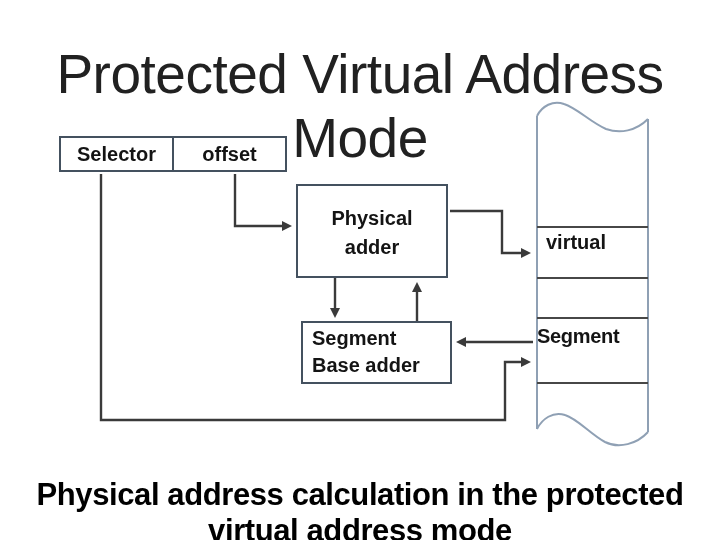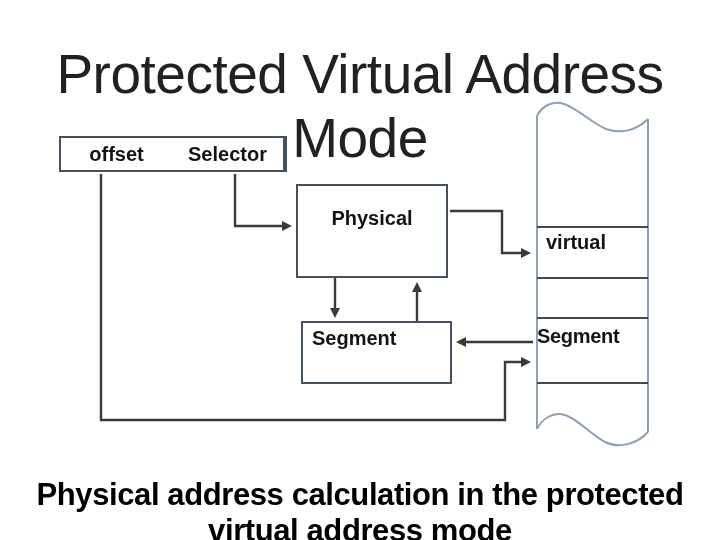--- a/index.html
+++ b/index.html
@@ -41,30 +41,32 @@
   .conn-head{fill:var(--connector);stroke:none;}
   .strip-edge{stroke:var(--strip-outline);stroke-width:2;fill:none;}
   .strip-cell{stroke:var(--cell-line);stroke-width:2;fill:none;}
 </style>
 </head>
 <body style="--box-border: #44515f; --strip-outline: #8fa0b4; --cell-line: #474747; --connector: #3a3a3a; --text: #141414;">
 
 <div class="slide-title">Protected Virtual Address Mode</div>
 
 <div class="dbox register">
+  <div class="cell first">Selector</div>
   <div class="cell">offset</div>
-  <div class="cell first">Selector</div>
 </div>
 
 <div class="dbox phys-adder">
   <span>Physical</span>
+  <span>adder</span>
 </div>
 
 <div class="dbox seg-adder">
   <span>Segment</span>
+  <span>Base adder</span>
 </div>
 
 <div class="strip-label mem-operand">
   <span>virtual</span>
 </div>
 <div class="strip-label seg-descriptor">
   <span>Segment</span>
 </div>
 
 <svg class="wires" width="720" height="540" viewBox="0 0 720 540">

